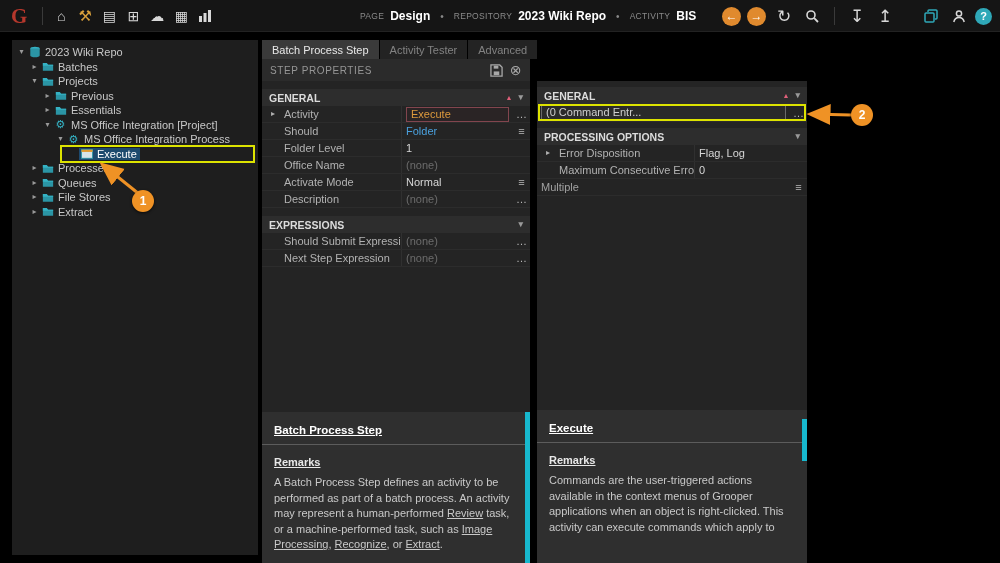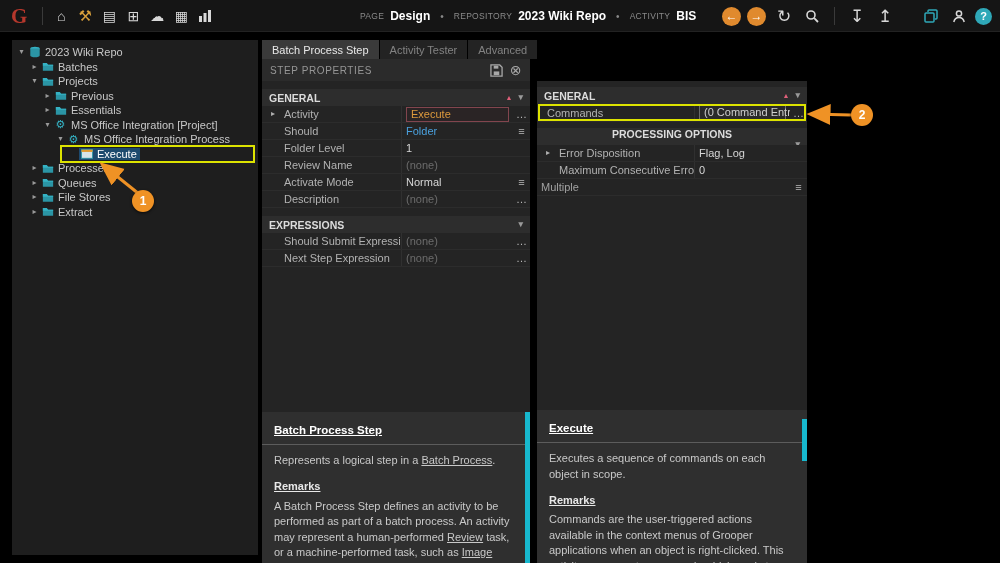--- a/index.html
+++ b/index.html
@@ -69,21 +69,21 @@
   .mid .panel-header { top:19px; }
   .gridwrap-m { position:absolute; left:0; right:0; top:41px; bottom:151px; background:#242424; overflow:hidden; }
   .gridwrap-m .psection.first { margin-top:8px; }
   .gridwrap-m .psection.later { margin-top:8px; }
 
   
   .rp { position:absolute; left:537px; top:59px; width:270px; bottom:0; }
   .rp .panel-header { top:0; }
   .gridwrap-r { position:absolute; left:0; right:0; top:22px; bottom:153px; background:#242424; overflow:hidden; }
   .gridwrap-r .psection.first { margin-top:6px; }
-  .gridwrap-r .psection.later { margin-top:6px;flex-direction:column; }
+  .gridwrap-r .psection.later { margin-top:6px; }
 
   
   .desc { position:absolute; left:0; right:0; bottom:0; background:#2f2f2f; padding:10px 16px 8px 12px; color:#c9c9c9; font-size:11px; line-height:1.42; overflow:hidden; }
   .desc.m { height:151px; }
   .desc.r { height:153px; }
   .desc-title { font-weight:bold; color:#fff; text-decoration:underline; font-size:11.5px; }
   .desc-sep { height:1px; background:#5c5c5c; margin:6px -16px 8px -12px; }
   .desc-p { margin:0 0 6px; }
   .remarks { font-weight:bold; color:#e8e8e8; margin:10px 0 4px; font-size:11px;text-decoration:underline; }
   .dlink { text-decoration:underline; cursor:pointer; }
@@ -329,21 +329,21 @@
       <div class="plabel m">
           <span>Folder Level</span>
         </div>
       <div class="pvalue">
           <span>1</span>
         </div>
       <div class="pbtn"></div>
     </div>
     <div class="prow">
       <div class="plabel m">
-          <span>Review Name</span>
+          <span>Office Name</span>
         </div>
       <div class="pvalue">
           <span class="v-muted">(none)</span>
         </div>
       <div class="pbtn"></div>
     </div>
     <div class="prow">
       <div class="plabel m">
           <span>Activate Mode</span>
         </div>
@@ -382,40 +382,36 @@
         </div>
       <div class="pvalue">
           <span class="v-muted">(none)</span>
         </div>
       <div class="pbtn">…</div>
     </div>
   </div>
   <div class="desc m">
     <div class="desc-title">Batch Process Step</div>
     <div class="desc-sep"></div>
-    <p class="desc-p"><span>Represents a logical step in a </span><span class="dlink">Batch Process</span><span>.</span></p>
     <div class="remarks">Remarks</div>
     <p class="desc-p"><span>A Batch Process Step defines an activity to be performed as part of a batch process. An activity may represent a human-performed </span><span class="dlink">Review</span><span> task, or a machine-performed task, such as </span><span class="dlink">Image Processing</span><span>, </span><span class="dlink">Recognize</span><span>, or </span><span class="dlink">Extract</span><span>.</span></p>
   </div>
   <div class="vscroll mid-scroll"></div>
 </section>
 
 <section class="rp">
   <div class="gridwrap-r">
     <div class="psection first">
       <span>GENERAL</span>
       <span class="ps-actions">
         <span class="warn">▲</span>
         <span class="chev">▾</span>
       </span>
     </div>
     <div class="prow tall">
-      <div class="plabel r shallow">
-          <span>Commands</span>
-        </div>
       <div class="pvalue">
           <span class="pill-gray">(0 Command Entr...</span>
         </div>
       <div class="pbtn">…</div>
       <span class="cmd-hl"></span>
     </div>
     <div class="psection later">
       <span>PROCESSING OPTIONS</span>
       <span class="ps-actions">
         <span class="chev">▾</span>
@@ -443,21 +439,20 @@
     <div class="prow">
       <div class="pvalue">
           <span class="v-soft">Multiple</span>
         </div>
       <div class="pbtn">≡</div>
     </div>
   </div>
   <div class="desc r">
     <div class="desc-title">Execute</div>
     <div class="desc-sep"></div>
-    <p class="desc-p"><span>Executes a sequence of commands on each object in scope.</span></p>
     <div class="remarks">Remarks</div>
     <p class="desc-p"><span>Commands are the user-triggered actions available in the context menus of Grooper applications when an object is right-clicked. This activity can execute commands which apply to </span></p>
   </div>
   <div class="vscroll rp-scroll"></div>
 </section>
 
 <svg class="overlay">
   <defs>
     <marker id="ah" markerWidth="9" markerHeight="8" refX="6.5" refY="3.5" orient="auto">
       <path d="M0 0 L8 3.5 L0 7 z" fill="#ef9225"></path>

